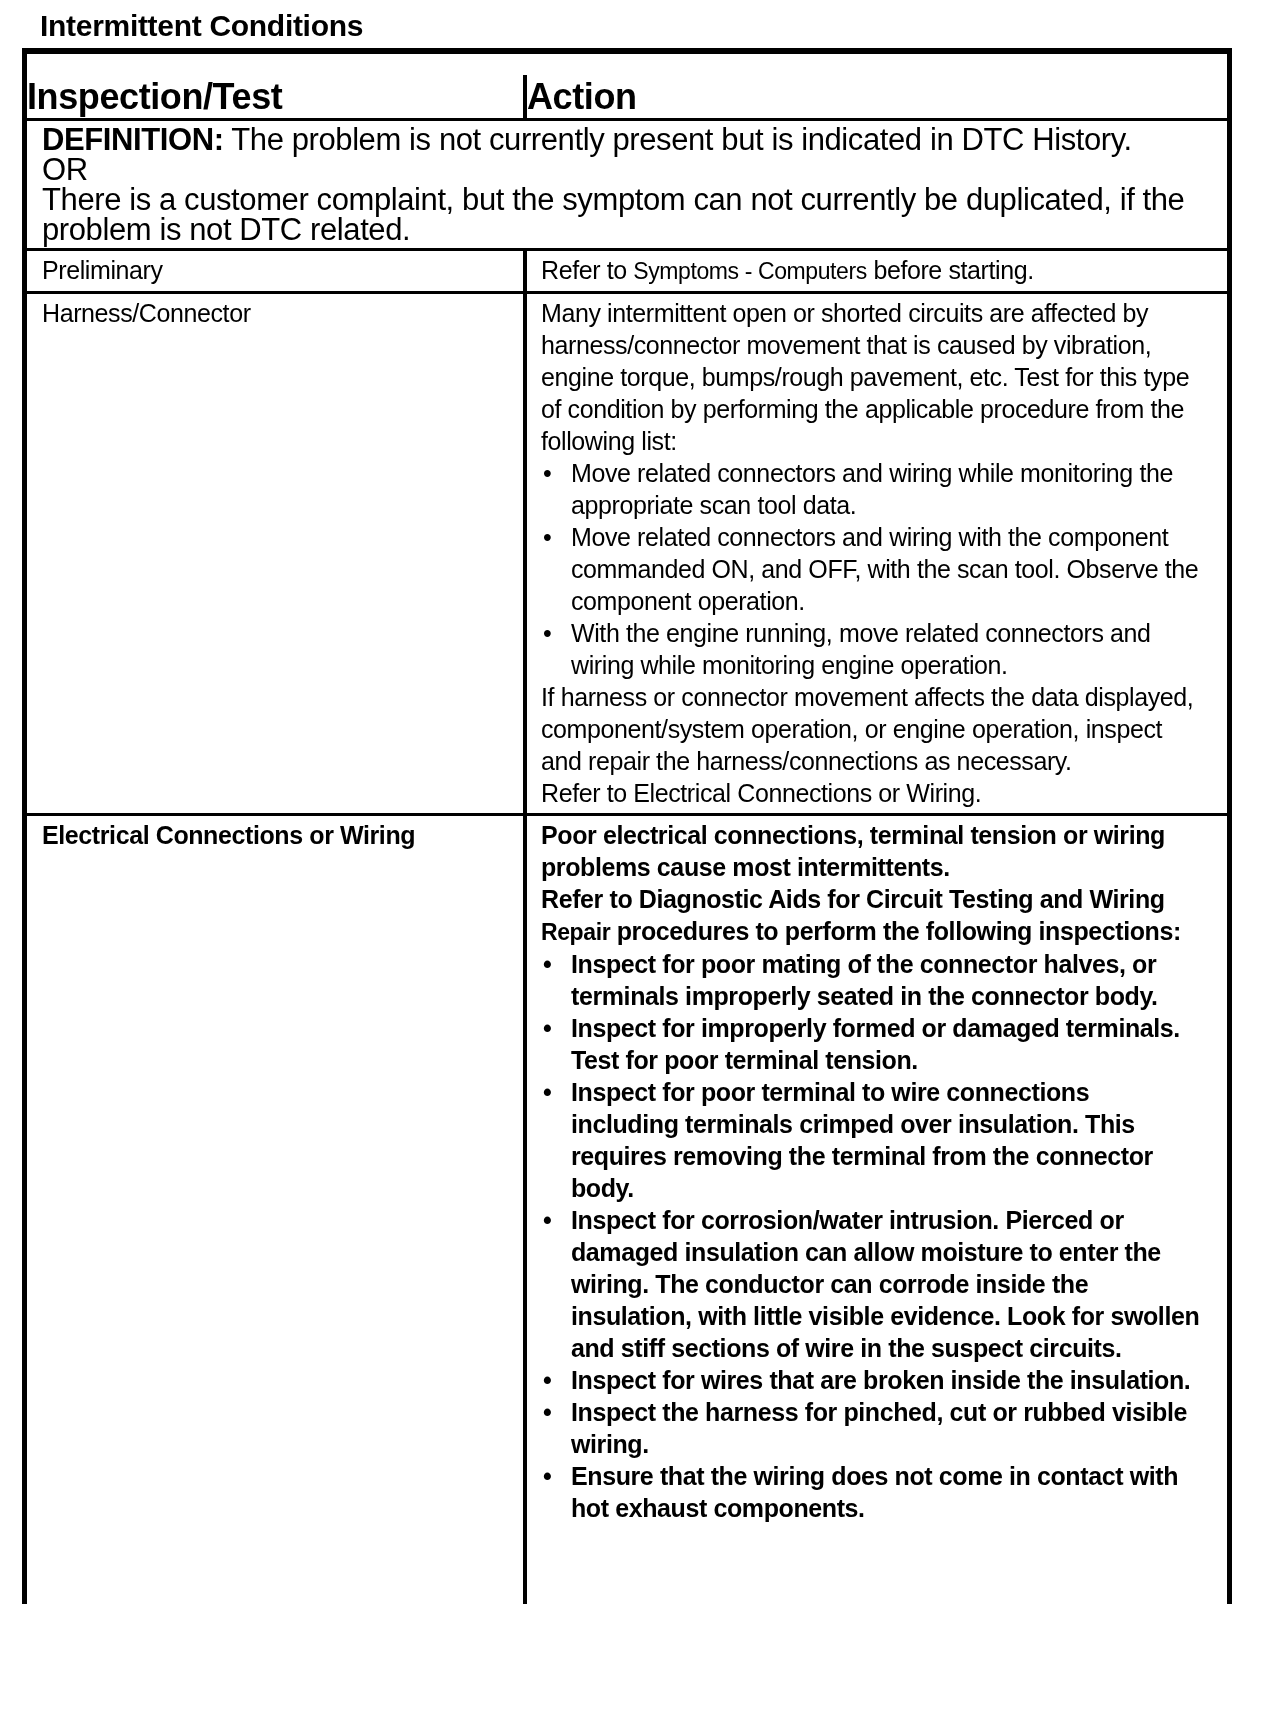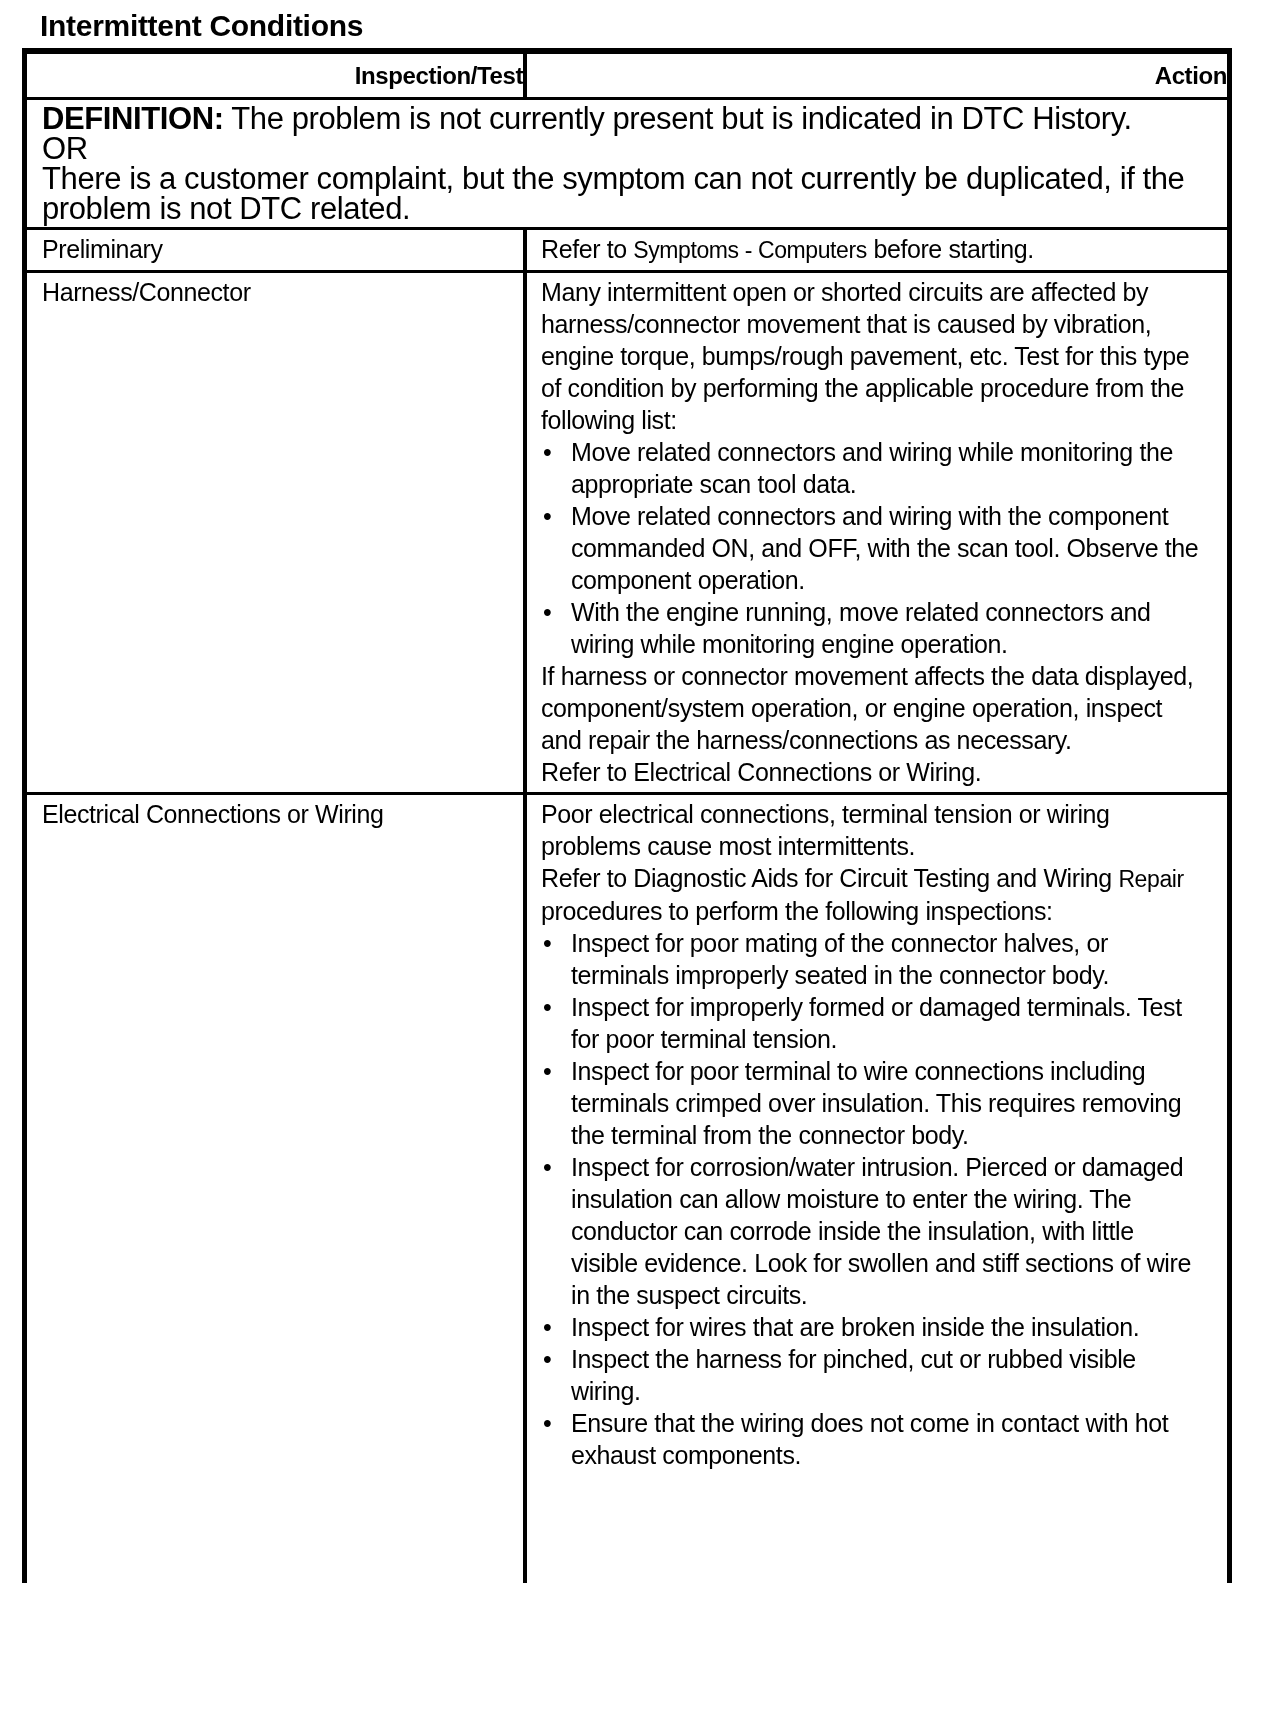--- a/index.html
+++ b/index.html
@@ -34,42 +34,44 @@
     border-right: 5px solid #000;
     box-sizing: content-box;
   }
   .row {
     display: flex;
     border-bottom: 3px solid #000;
   }
   .row.last {
     border-bottom: none;
     height: 788px;
+    font-weight: bold;
   }
   .cell {
     box-sizing: border-box;
     font-size: 25px;
     line-height: 32px;
     letter-spacing: -0.4px;
   }
   .cell.left {
     width: 500px;
     border-right: 4px solid #000;
     padding: 3px 14px 4px 15px;
   }
   .cell.right {
     flex: 1;
     padding: 3px 24px 4px 14px;
   }
   .hdr .cell {
-    font-size: 24px;
+    font-size: 36px;
     font-weight: bold;
-    text-align: right;
+    text-align: left;
     line-height: 43px;
     padding: 0;
+    margin-top: 21px;
   }
   .def {
     padding: 4px 15px 3px 15px;
     font-size: 31px;
     line-height: 30px;
     letter-spacing: -0.4px;
   }
   .def b { font-weight: bold; }
   .para { display: block; }
   .bullet {

